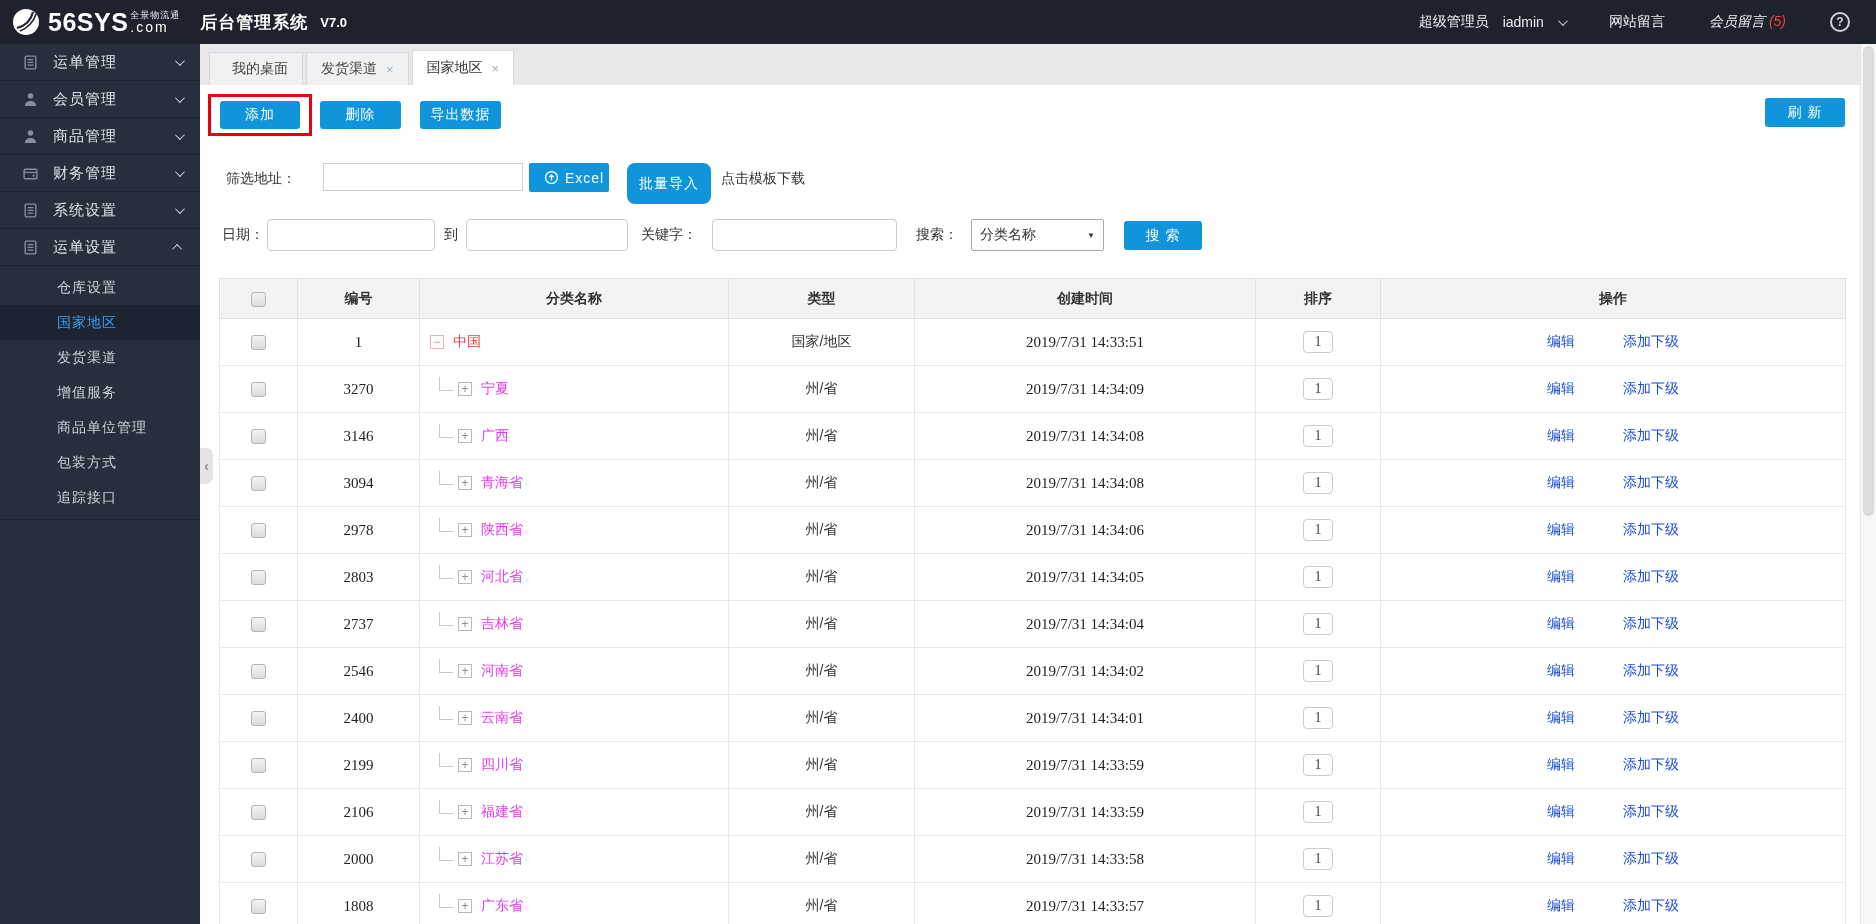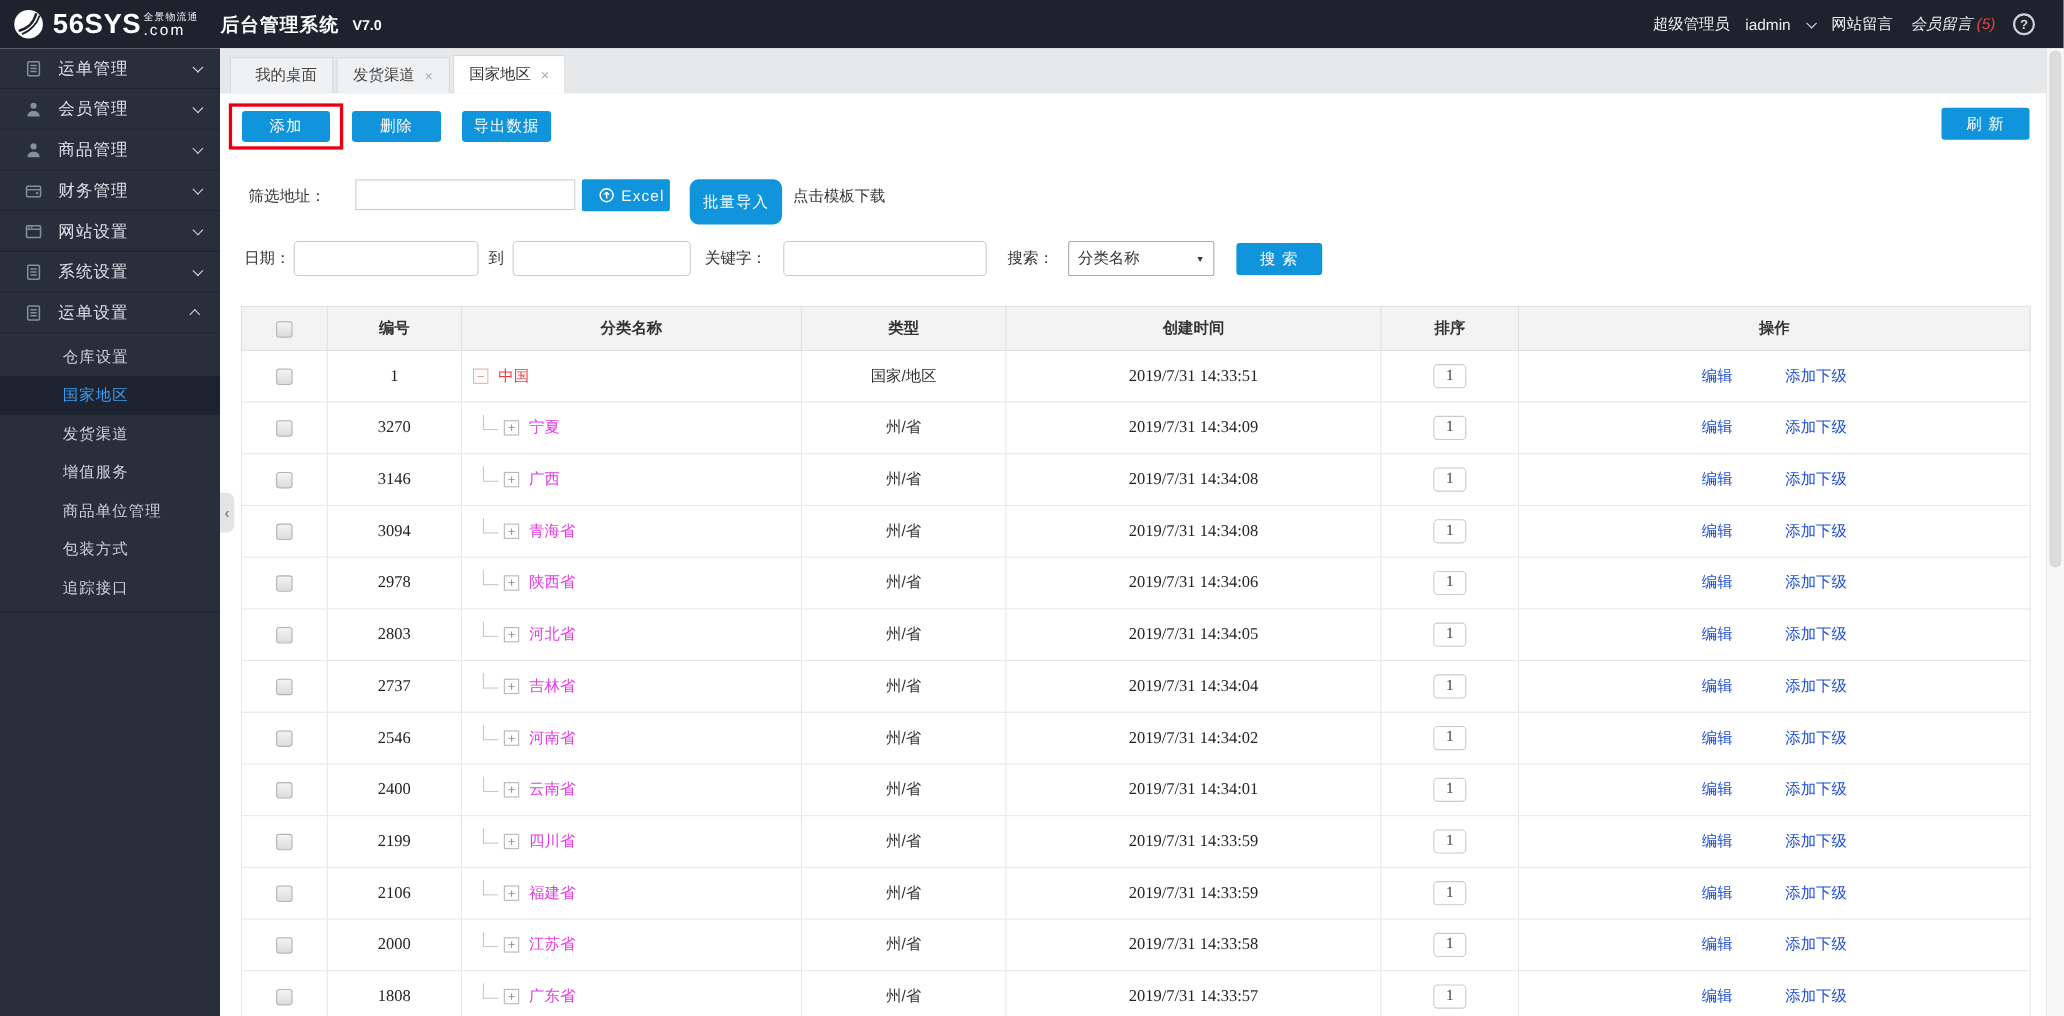--- a/index.html
+++ b/index.html
@@ -10,21 +10,21 @@
   .topbar { position:absolute; left:0; top:0; width:1876px; height:44px;
     background:#1d222d; display:flex; align-items:center; color:#fff; }
   .logo-wrap { display:flex; align-items:center; padding-left:12px; }
   .logo-mark { width:28px; height:28px; margin-right:8px; }
   .brand { font-size:25px; font-weight:bold; letter-spacing:0.5px; }
   .brand-stack { display:flex; flex-direction:column; line-height:1; margin-left:2px; }
   .brand-tagline { font-size:9px; color:#e8eaee; letter-spacing:1px; }
   .brand-tld { font-size:14px; font-weight:normal; letter-spacing:2px; }
   .app-title { font-size:17px; font-weight:bold; margin-left:20px; letter-spacing:1px; }
   .app-version { font-size:13px; font-weight:bold; margin-left:12px; }
-  .topbar-right { margin-left:auto; display:flex; align-items:center; gap:16px;
+  .topbar-right { margin-left:auto; display:flex; align-items:center; gap:44px;
     padding-right:26px; font-size:14px; color:#eceef2; }
   .user-group { display:flex; align-items:center; gap:14px; cursor:pointer; }
   .chev { display:inline-block; width:7px; height:7px; border-right:1.5px solid #cfd3da;
     border-bottom:1.5px solid #cfd3da; }
   .chev.down { transform:rotate(45deg) translateY(-2px); }
   .chev.up   { transform:rotate(-135deg) translateY(-2px); }
   .msg-count { color:#e8443f; margin-left:4px; }
   .help-circle { width:20px; height:20px; border:2px solid #cfd3da; border-radius:50%;
     display:flex; align-items:center; justify-content:center; font-size:12px;
     font-weight:bold; color:#cfd3da; cursor:pointer; }
@@ -207,31 +207,20 @@
             <path d="M2 7h12" stroke="#97a0af" stroke-width="1.2"></path>
             <circle cx="11" cy="10" r="1" fill="#97a0af"></circle>
           </svg>
         </span>
     <span class="nav-label">财务管理</span>
     <span class="nav-chevron chev down"></span>
   </div>
       <div class="nav-item">
     <span class="nav-icon">
           <svg width="17" height="17" viewBox="0 0 16 16">
-            <rect x="2" y="3" width="12" height="10" rx="1" stroke="#97a0af" stroke-width="1.3" fill="none"></rect>
-            <path d="M2 6h12" stroke="#97a0af" stroke-width="1.2"></path>
-            <path d="M3.6 4.5h1.2 M5.8 4.5h1.2" stroke="#97a0af" stroke-width="1.2"></path>
-          </svg>
-        </span>
-    <span class="nav-label">网站设置</span>
-    <span class="nav-chevron chev down"></span>
-  </div>
-      <div class="nav-item">
-    <span class="nav-icon">
-          <svg width="17" height="17" viewBox="0 0 16 16">
             <rect x="3" y="2" width="10" height="12" rx="1" stroke="#97a0af" stroke-width="1.3" fill="none"></rect>
             <path d="M5.3 5.2h5.4 M5.3 7.8h5.4 M5.3 10.4h5.4" stroke="#97a0af" stroke-width="1.2"></path>
           </svg>
         </span>
     <span class="nav-label">系统设置</span>
     <span class="nav-chevron chev down"></span>
   </div>
       <div class="nav-item">
     <span class="nav-icon">
           <svg width="17" height="17" viewBox="0 0 16 16">

